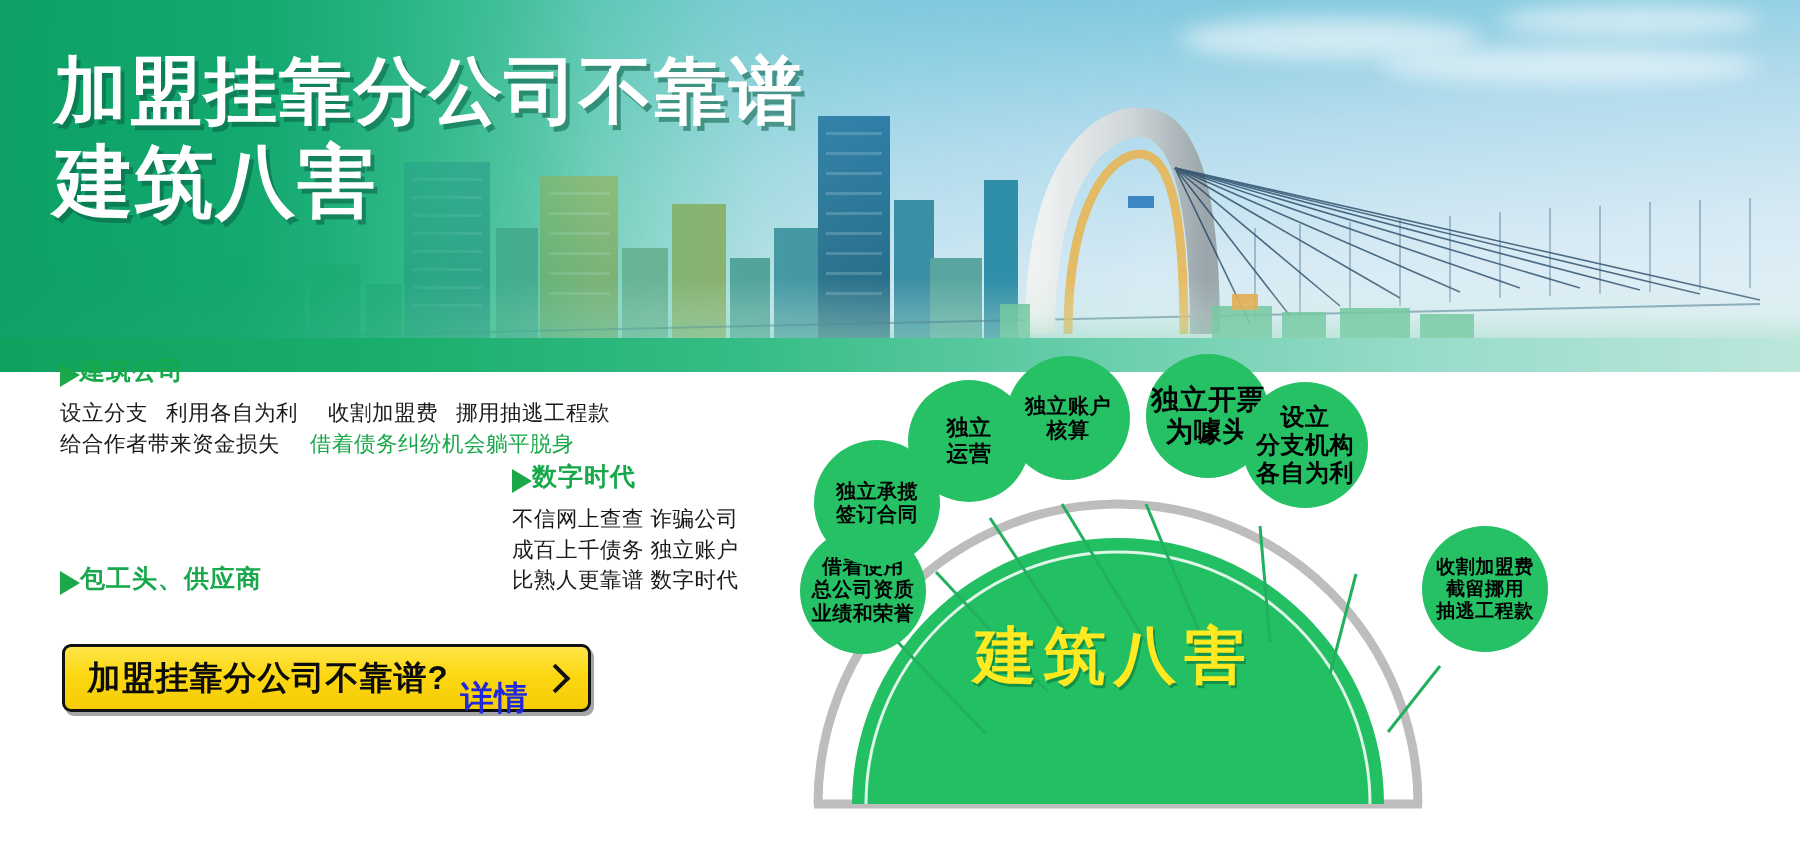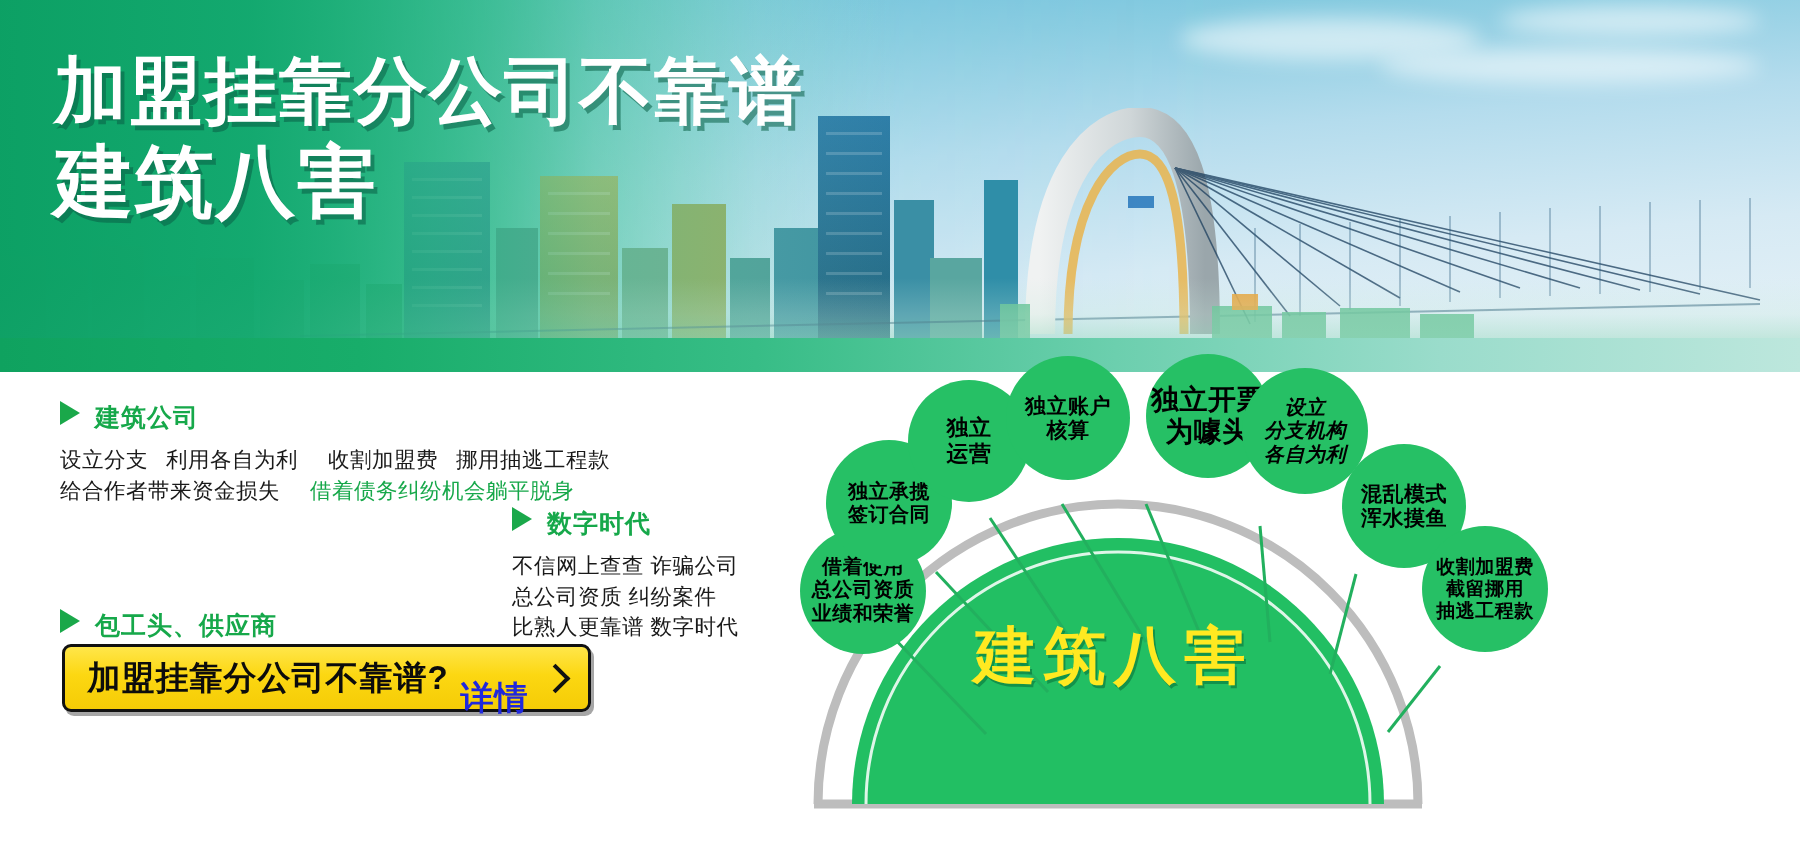--- a/index.html
+++ b/index.html
@@ -49,21 +49,21 @@
     text-shadow:4px 5px 0 rgba(10,95,70,.55);
     white-space:nowrap;
     font-family:"Liberation Sans","DejaVu Sans",sans-serif;
   }
   .title1{font-size:73px;}
   .title2{font-size:79px;margin-top:6px;}
 
   
   .left-col{position:absolute;left:0;top:372px;width:800px;height:472px;}
   .sec{position:absolute;}
-  .sec-head{display:flex;align-items:flex-start;gap:15px;margin-top:47px;}
+  .sec-head{display:flex;align-items:flex-end;gap:0;}
   .tri{
     width:0;height:0;
     border-left:20px solid #1aa84a;
     border-top:12px solid transparent;
     border-bottom:12px solid transparent;
   }
   .sec-title{color:#16a84a;font-size:25px;font-weight:bold;letter-spacing:1px;white-space:nowrap;}
   .sec-lines{margin-top:11px;}
   .line{font-size:21.5px;color:#1a1a1a;line-height:1.42;white-space:nowrap;letter-spacing:.5px;}
   .line .green{color:#17a84a;}
@@ -274,21 +274,21 @@
       </div>
     </div>
 
     <div class="sec s4">
       <div class="sec-head">
         <div class="tri"></div>
         <div class="sec-title">数字时代</div>
       </div>
       <div class="sec-lines">
         <div class="line">不信网上查查 诈骗公司</div>
-        <div class="line">总公司资质 纠纷案件</div>
+        <div class="line">成百上千债务 独立账户</div>
         <div class="line">比熟人更靠谱 数字时代</div>
       </div>
     </div>
 
     <div class="cta">
       <span class="cta-main">加盟挂靠分公司不靠谱?</span>
       <span class="cta-link">详情</span>
       <span class="cta-arrow"></span>
     </div>
   </div>
@@ -316,21 +316,21 @@
     </svg>
 
     <div class="node" style="left:10px;top:192px;width:126px;height:126px;font-size:20px;font-family:Liberation Mono, monospace;">
       <div>
         <span>借着使用</span>
         <span>总公司资质</span>
         <span>业绩和荣誉</span>
       </div>
     </div>
 
-    <div class="node" style="left:36px;top:104px;width:126px;height:126px;font-size:20px;">
+    <div class="node" style="left:24px;top:104px;width:126px;height:126px;font-size:20px;">
       <div>
         <span>独立承揽</span>
         <span>签订合同</span>
       </div>
     </div>
 
     <div class="node" style="left:118px;top:44px;width:122px;height:122px;font-size:22px;">
       <div>
         <span>独立</span>
         <span>运营</span>
@@ -344,34 +344,28 @@
       </div>
     </div>
 
     <div class="node" style="left:356px;top:18px;width:124px;height:124px;font-size:28px;">
       <div>
         <span>独立开票</span>
         <span>为噱头</span>
       </div>
     </div>
 
-    <div class="node" style="left:452px;top:32px;width:126px;height:126px;font-size:20px;font-style:italic;">
+    <div class="node" style="left:452px;top:46px;width:126px;height:126px;font-size:24px;">
       <div>
         <span>设立</span>
         <span>分支机构</span>
         <span>各自为利</span>
       </div>
     </div>
 
-    <div class="node" style="left:552px;top:108px;width:124px;height:124px;font-size:21px;">
-      <div>
-        <span>混乱模式</span>
-        <span>浑水摸鱼</span>
-      </div>
-    </div>
 
     <div class="node" style="left:632px;top:190px;width:126px;height:126px;font-size:19px;">
       <div>
         <span>收割加盟费</span>
         <span>截留挪用</span>
         <span>抽逃工程款</span>
       </div>
     </div>
 
     <div class="dome-label" style="left:184px;top:278px;">建筑八害</div>

